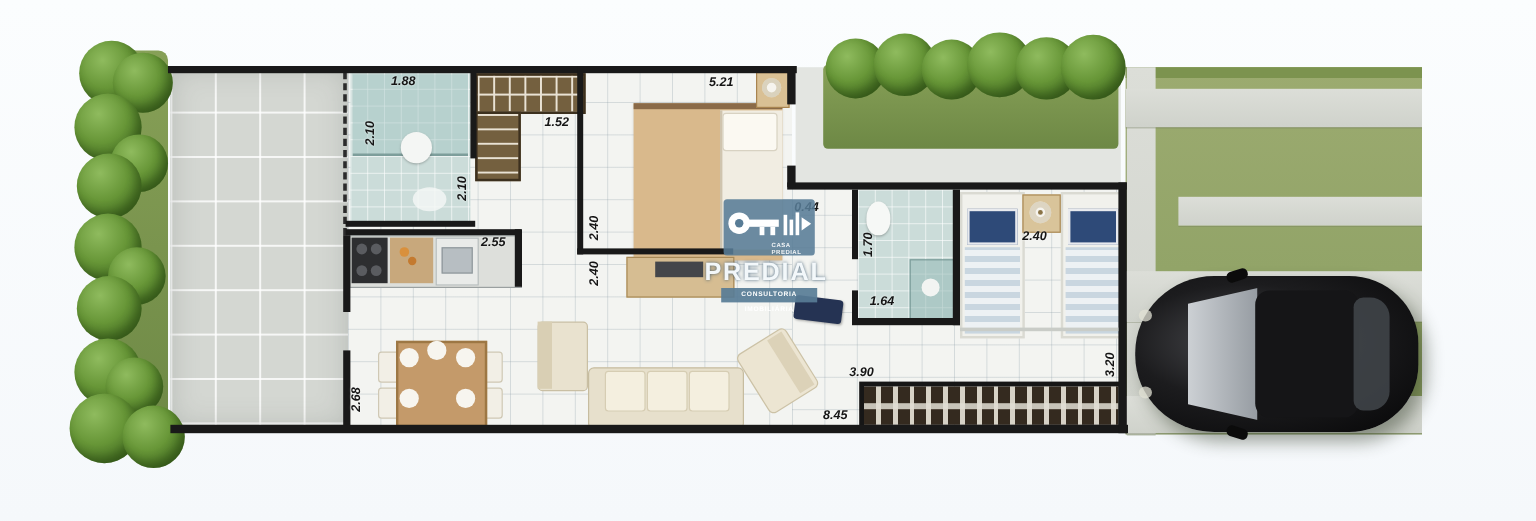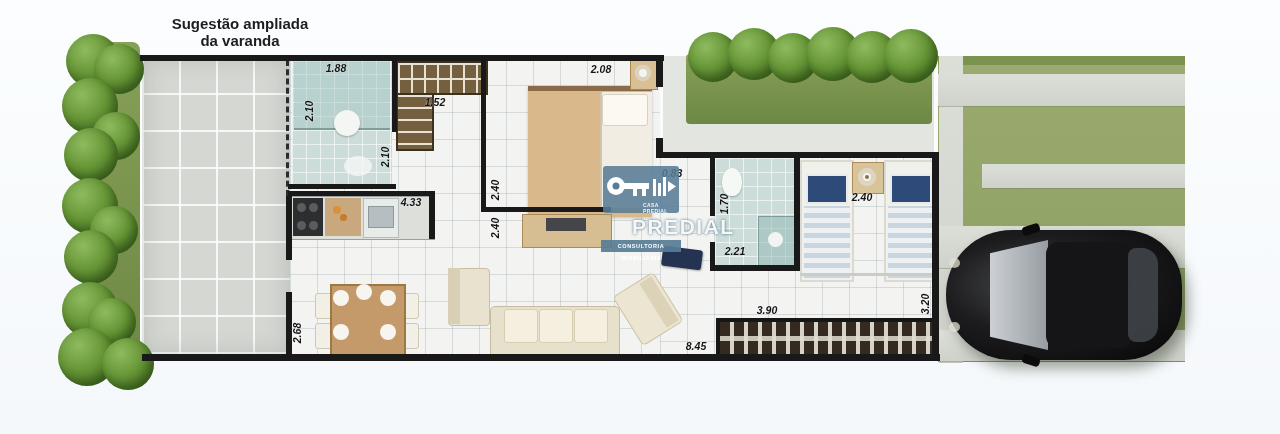--- a/index.html
+++ b/index.html
@@ -81,24 +81,20 @@
   .bed2{position:absolute;z-index:3;background:#f1f1ec;border:2px solid #dadad2;}
   .pillow2{position:absolute;left:4px;top:12px;right:4px;height:26px;background:#2e4a78;border:2px solid #e8eaee;}
   .blanket2{position:absolute;left:2px;top:44px;right:2px;bottom:2px;
      background:repeating-linear-gradient(0deg,#c9d6e0 0 5px,#edf1f4 5px 10px);}
 </style>
 </head>
 <body>
 
 <div class="canvas">
 
-  <div class="page-title">
-    <span>Sugestão ampliada</span><br>
-    <span>da varanda</span>
-  </div>
 
   <div class="grass-strip" style="left:82px;top:42px;width:58px;height:330px;"></div>
   <div class="bush" style="left:66px;top:34px;width:54px;height:54px;"></div>
   <div class="bush" style="left:94px;top:44px;width:50px;height:50px;"></div>
   <div class="bush" style="left:62px;top:78px;width:56px;height:56px;"></div>
   <div class="bush" style="left:92px;top:112px;width:48px;height:48px;"></div>
   <div class="bush" style="left:64px;top:128px;width:54px;height:54px;"></div>
   <div class="bush" style="left:62px;top:178px;width:56px;height:56px;"></div>
   <div class="bush" style="left:90px;top:206px;width:48px;height:48px;"></div>
   <div class="bush" style="left:64px;top:230px;width:54px;height:54px;"></div>
@@ -225,44 +221,44 @@
     <div class="rearglass"></div>
     <div class="mirror" style="left:76px;top:-5px;transform:rotate(-18deg);"></div>
     <div class="mirror" style="left:76px;top:126px;transform:rotate(18deg);"></div>
     <div class="headlight" style="left:3px;top:28px;"></div>
     <div class="headlight" style="left:3px;top:92px;"></div>
   </div>
 
   <span class="dim" style="left:336px;top:69px;">1.88</span>
   <span class="dim v" style="left:309px;top:112px;">2.10</span>
   <span class="dim v" style="left:385px;top:158px;">2.10</span>
-  <span class="dim" style="left:435px;top:103px;">1.52</span>
-  <span class="dim" style="left:601px;top:70px;">2.08</span>
-  <span class="dim" style="left:411px;top:203px;">4.33</span>
+  <span class="dim" style="left:464px;top:103px;">1.52</span>
+  <span class="dim" style="left:601px;top:70px;">5.21</span>
+  <span class="dim" style="left:411px;top:203px;">2.55</span>
   <span class="dim v" style="left:495px;top:191px;">2.40</span>
   <span class="dim v" style="left:495px;top:229px;">2.40</span>
-  <span class="dim" style="left:672px;top:174px;">0.83</span>
+  <span class="dim" style="left:672px;top:174px;">0.44</span>
   <span class="dim v" style="left:724px;top:205px;">1.70</span>
-  <span class="dim" style="left:735px;top:252px;">2.21</span>
+  <span class="dim" style="left:735px;top:252px;">1.64</span>
   <span class="dim" style="left:862px;top:198px;">2.40</span>
   <span class="dim v" style="left:297px;top:334px;">2.68</span>
-  <span class="dim" style="left:767px;top:311px;">3.90</span>
+  <span class="dim" style="left:718px;top:311px;">3.90</span>
   <span class="dim v" style="left:925px;top:305px;">3.20</span>
   <span class="dim" style="left:696px;top:347px;">8.45</span>
 
   <div class="wm-box" style="left:603px;top:166px;width:76px;height:47px;">
     <svg width="72" height="36" viewBox="0 0 72 36" style="position:absolute;left:2px;top:4px;">
       <circle cx="11" cy="16" r="9" fill="#ffffff"></circle>
       <circle cx="11" cy="16" r="3.5" fill="#587c96"></circle>
       <rect x="19" y="13" width="25" height="6" fill="#ffffff"></rect>
       <rect x="28" y="19" width="4" height="7" fill="#ffffff"></rect>
       <rect x="37" y="19" width="4" height="7" fill="#ffffff"></rect>
       <rect x="48" y="9" width="3" height="17" fill="#ffffff"></rect>
       <rect x="53" y="13" width="3" height="13" fill="#ffffff"></rect>
       <rect x="58" y="7" width="3" height="19" fill="#ffffff"></rect>
       <polygon points="63,11 71,16.5 63,22" fill="#ffffff"></polygon>
     </svg>
     <span class="wm-small" style="left:40px;top:36px;">CASA PREDIAL</span>
   </div>
-  <div class="wm-brand" style="left:632px;top:215px;width:82px;text-align:left;">PREDIAL</div>
+  <div class="wm-brand" style="left:587px;top:215px;width:82px;text-align:left;">PREDIAL</div>
   <div class="wm-bar" style="left:601px;top:240px;width:80px;height:12px;">CONSULTORIA IMOBILIÁRIA</div>
 
 </div>
 
 </body></html>

